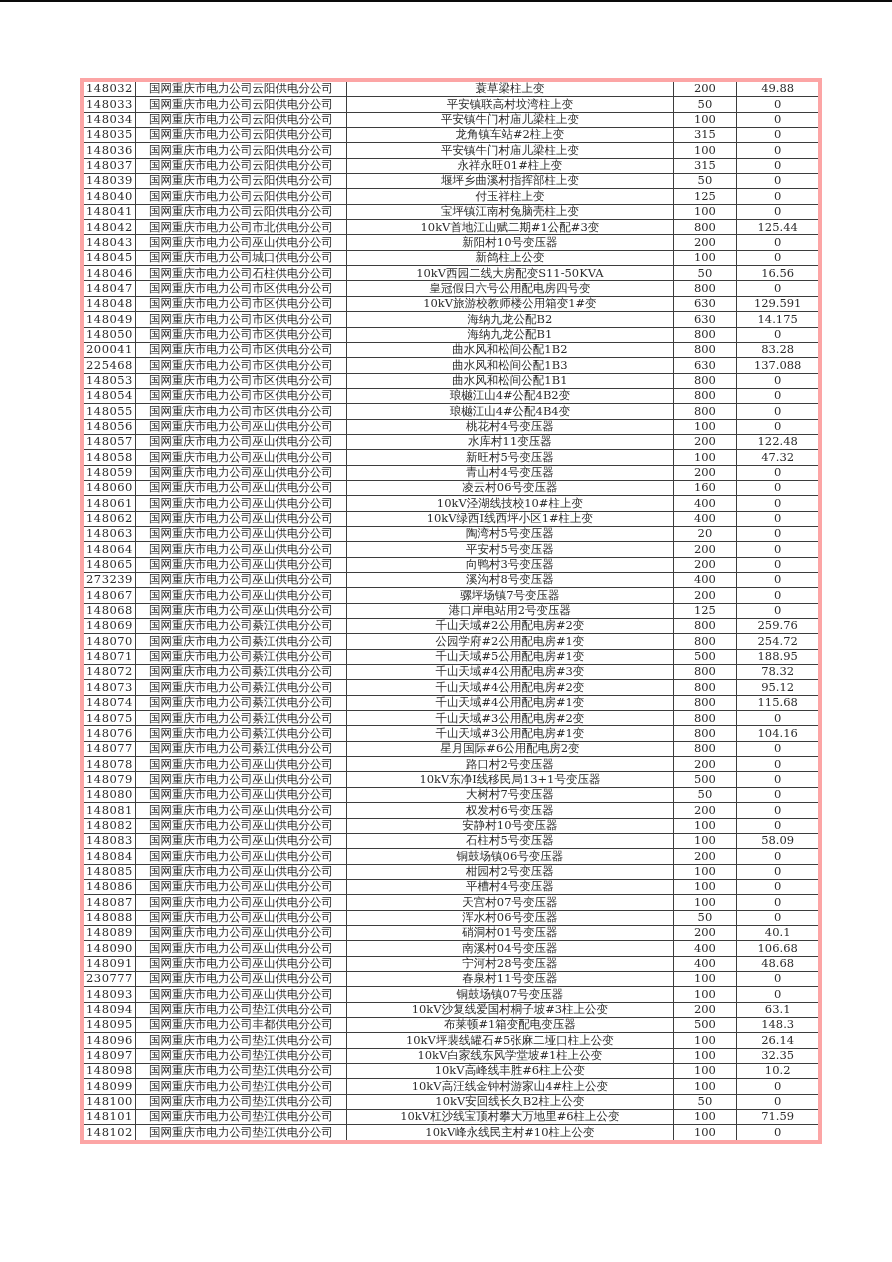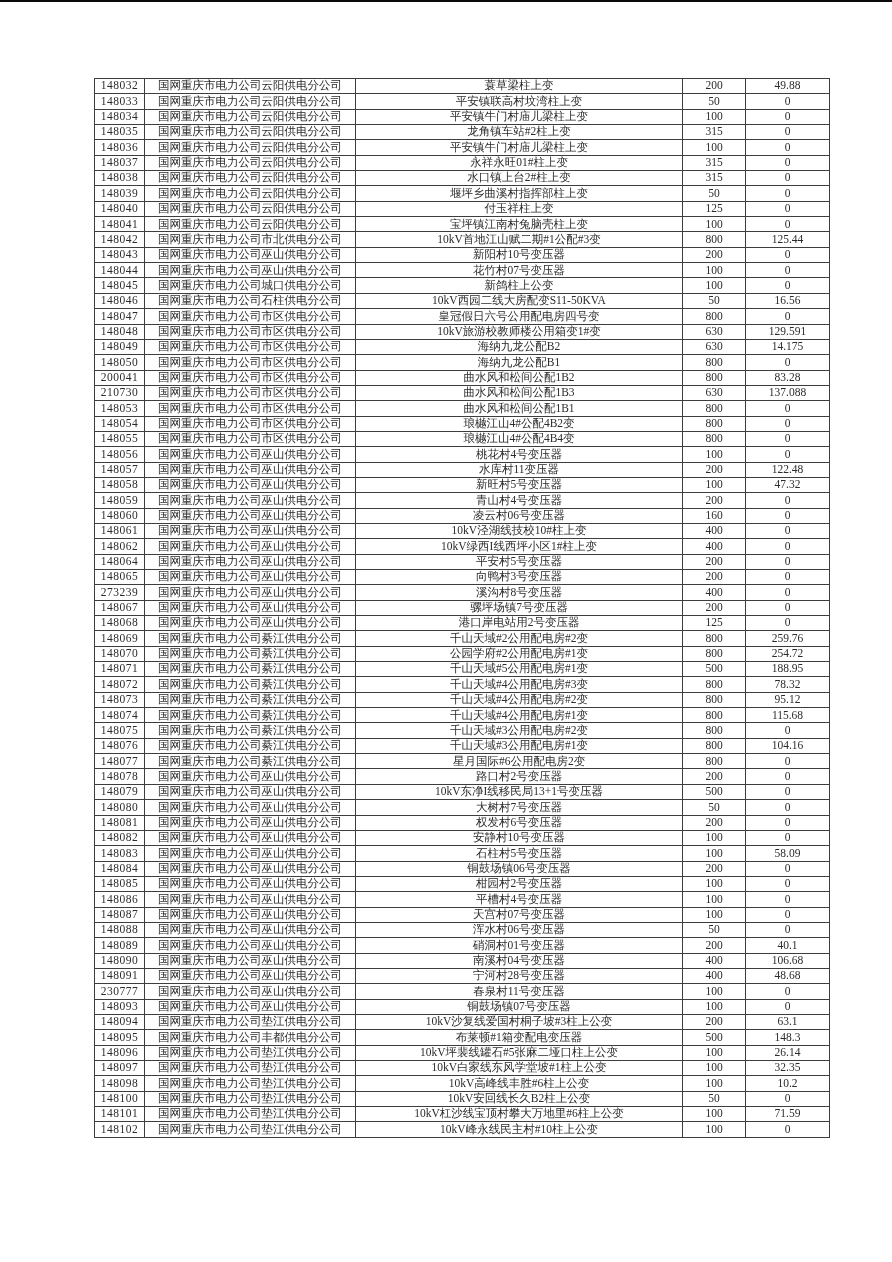--- a/index.html
+++ b/index.html
@@ -13,25 +13,24 @@
     color:#2b2b2b;
   }
   .top-rule{
     position:absolute;
     left:0; top:0;
     width:892px; height:2px;
     background:#0a0a0a;
   }
   table.data-table{
     position:absolute;
-    left:94px; top:78px;
+    left:80px; top:78px;
     border-collapse:collapse;
     table-layout:fixed;
-    border:1px solid #fca5a5;
-    font-family:Liberation Serif, serif;
+    border:4px solid #fca5a5;
   }
   table.data-table td{
     border:1px solid #3d3d3d;
     height:14.35px;
     padding:0 2px;
     font-size:11.5px;
     line-height:1;
     text-align:center;
     vertical-align:middle;
     white-space:nowrap;
@@ -92,27 +91,20 @@
           <td class="col-reading">0</td>
         </tr>
         <tr>
           <td class="col-id">148037</td>
           <td class="col-company">国网重庆市电力公司云阳供电分公司</td>
           <td class="col-name">永祥永旺01#柱上变</td>
           <td class="col-capacity">315</td>
           <td class="col-reading">0</td>
         </tr>
         <tr>
-          <td class="col-id">148038</td>
-          <td class="col-company">国网重庆市电力公司云阳供电分公司</td>
-          <td class="col-name">水口镇上台2#柱上变</td>
-          <td class="col-capacity">315</td>
-          <td class="col-reading">0</td>
-        </tr>
-        <tr>
           <td class="col-id">148039</td>
           <td class="col-company">国网重庆市电力公司云阳供电分公司</td>
           <td class="col-name">堰坪乡曲溪村指挥部柱上变</td>
           <td class="col-capacity">50</td>
           <td class="col-reading">0</td>
         </tr>
         <tr>
           <td class="col-id">148040</td>
           <td class="col-company">国网重庆市电力公司云阳供电分公司</td>
           <td class="col-name">付玉祥柱上变</td>
@@ -131,27 +123,20 @@
           <td class="col-company">国网重庆市电力公司市北供电分公司</td>
           <td class="col-name">10kV首地江山赋二期#1公配#3变</td>
           <td class="col-capacity">800</td>
           <td class="col-reading">125.44</td>
         </tr>
         <tr>
           <td class="col-id">148043</td>
           <td class="col-company">国网重庆市电力公司巫山供电分公司</td>
           <td class="col-name">新阳村10号变压器</td>
           <td class="col-capacity">200</td>
-          <td class="col-reading">0</td>
-        </tr>
-        <tr>
-          <td class="col-id">148044</td>
-          <td class="col-company">国网重庆市电力公司巫山供电分公司</td>
-          <td class="col-name">花竹村07号变压器</td>
-          <td class="col-capacity">100</td>
           <td class="col-reading">0</td>
         </tr>
         <tr>
           <td class="col-id">148045</td>
           <td class="col-company">国网重庆市电力公司城口供电分公司</td>
           <td class="col-name">新鸽柱上公变</td>
           <td class="col-capacity">100</td>
           <td class="col-reading">0</td>
         </tr>
         <tr>
@@ -190,21 +175,21 @@
           <td class="col-reading">0</td>
         </tr>
         <tr>
           <td class="col-id">200041</td>
           <td class="col-company">国网重庆市电力公司市区供电分公司</td>
           <td class="col-name">曲水风和松间公配1B2</td>
           <td class="col-capacity">800</td>
           <td class="col-reading">83.28</td>
         </tr>
         <tr>
-          <td class="col-id">210730</td>
+          <td class="col-id">225468</td>
           <td class="col-company">国网重庆市电力公司市区供电分公司</td>
           <td class="col-name">曲水风和松间公配1B3</td>
           <td class="col-capacity">630</td>
           <td class="col-reading">137.088</td>
         </tr>
         <tr>
           <td class="col-id">148053</td>
           <td class="col-company">国网重庆市电力公司市区供电分公司</td>
           <td class="col-name">曲水风和松间公配1B1</td>
           <td class="col-capacity">800</td>
@@ -264,20 +249,27 @@
           <td class="col-company">国网重庆市电力公司巫山供电分公司</td>
           <td class="col-name">10kV泾湖线技校10#柱上变</td>
           <td class="col-capacity">400</td>
           <td class="col-reading">0</td>
         </tr>
         <tr>
           <td class="col-id">148062</td>
           <td class="col-company">国网重庆市电力公司巫山供电分公司</td>
           <td class="col-name">10kV绿西I线西坪小区1#柱上变</td>
           <td class="col-capacity">400</td>
+          <td class="col-reading">0</td>
+        </tr>
+        <tr>
+          <td class="col-id">148063</td>
+          <td class="col-company">国网重庆市电力公司巫山供电分公司</td>
+          <td class="col-name">陶湾村5号变压器</td>
+          <td class="col-capacity">20</td>
           <td class="col-reading">0</td>
         </tr>
         <tr>
           <td class="col-id">148064</td>
           <td class="col-company">国网重庆市电力公司巫山供电分公司</td>
           <td class="col-name">平安村5号变压器</td>
           <td class="col-capacity">200</td>
           <td class="col-reading">0</td>
         </tr>
         <tr>
@@ -512,20 +504,27 @@
           <td class="col-reading">32.35</td>
         </tr>
         <tr>
           <td class="col-id">148098</td>
           <td class="col-company">国网重庆市电力公司垫江供电分公司</td>
           <td class="col-name">10kV高峰线丰胜#6柱上公变</td>
           <td class="col-capacity">100</td>
           <td class="col-reading">10.2</td>
         </tr>
         <tr>
+          <td class="col-id">148099</td>
+          <td class="col-company">国网重庆市电力公司垫江供电分公司</td>
+          <td class="col-name">10kV高汪线金钟村游家山4#柱上公变</td>
+          <td class="col-capacity">100</td>
+          <td class="col-reading">0</td>
+        </tr>
+        <tr>
           <td class="col-id">148100</td>
           <td class="col-company">国网重庆市电力公司垫江供电分公司</td>
           <td class="col-name">10kV安回线长久B2柱上公变</td>
           <td class="col-capacity">50</td>
           <td class="col-reading">0</td>
         </tr>
         <tr>
           <td class="col-id">148101</td>
           <td class="col-company">国网重庆市电力公司垫江供电分公司</td>
           <td class="col-name">10kV杠沙线宝顶村攀大万地里#6柱上公变</td>

